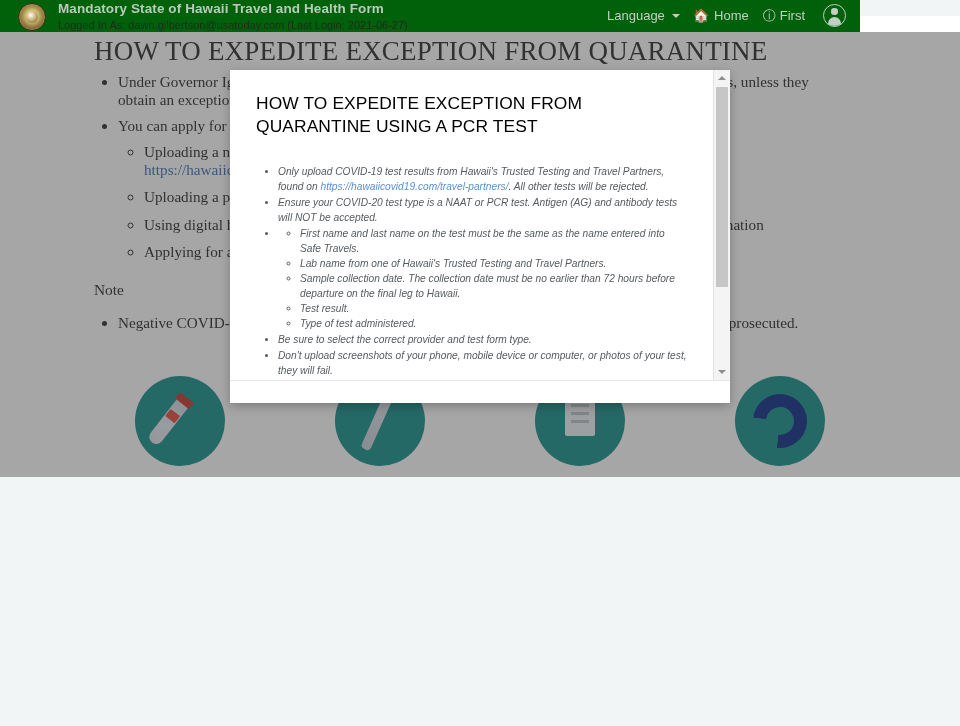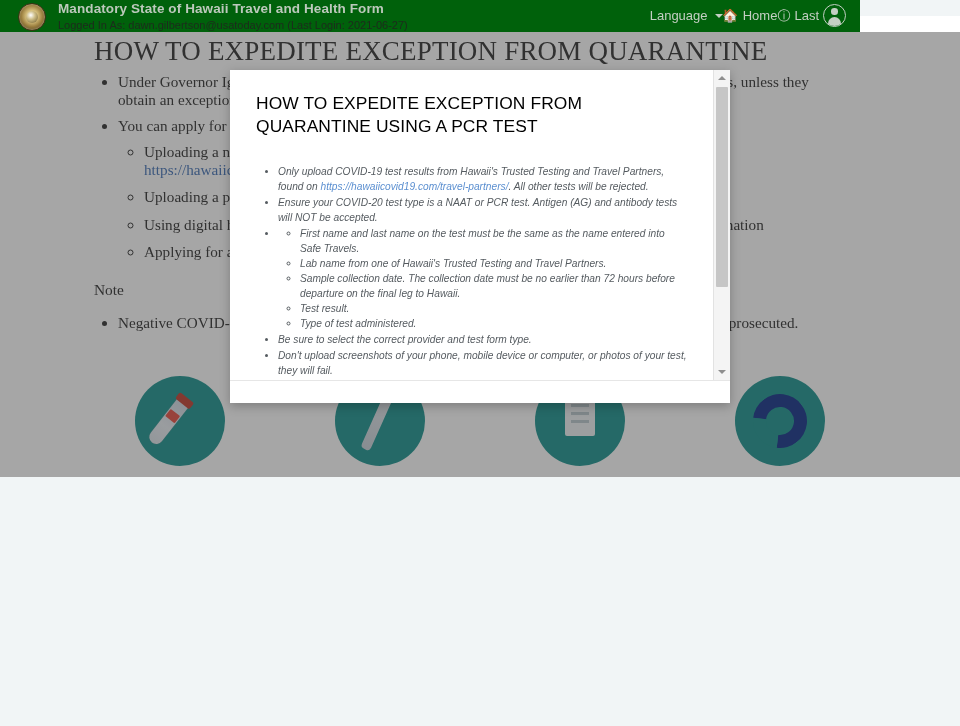--- a/index.html
+++ b/index.html
@@ -71,20 +71,21 @@
     font-size: 11px;
     white-space: nowrap;
     margin-top: 4px;
   }
   .nav-right {
     position: absolute;
     right: 14px;
     top: 4px;
     display: flex;
     align-items: center;
+    gap: 14px;
     color: #c3cfc3;
     font-size: 13px;
   }
   .nav-item {
     display: flex;
     align-items: center;
     gap: 4px;
     color: #c3cfc3;
     white-space: nowrap;
     cursor: pointer;
@@ -520,17 +521,17 @@
     <div class="nav-item">
       <span>Language</span>
       <span class="caret-down"></span>
     </div>
     <div class="nav-item">
       <span>🏠</span>
       <span>Home</span>
     </div>
     <div class="nav-item">
       <span>ⓘ</span>
-      <span>Last</span>
+      <span>First</span>
     </div>
     <div class="avatar-circle"></div>
   </div>
 </div>
 
 </body></html>

